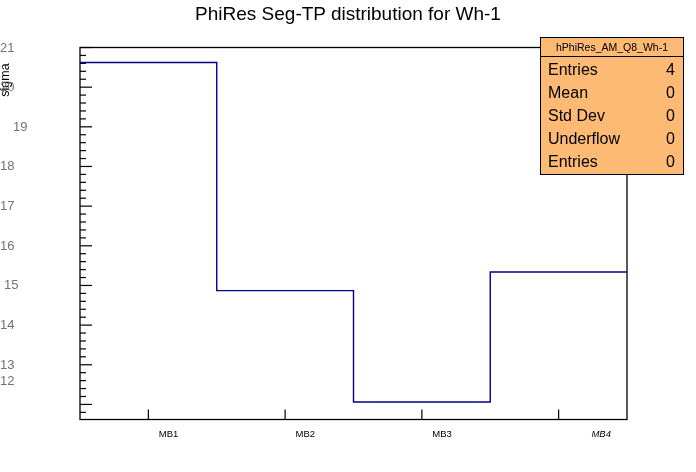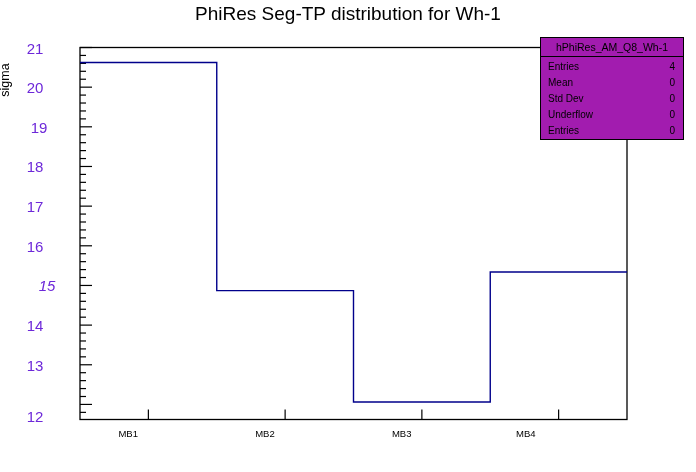--- a/index.html
+++ b/index.html
@@ -46,60 +46,60 @@
     white-space: nowrap;
   }
   #plot-svg {
     position: absolute;
     left: 0;
     top: 0;
   }
   .ylabel {
     position: absolute;
     right: 0;
-    font-size: 15px;
-    text-align: center;
-    color: #6d28d9;
+    font-size: 13px;
+    text-align: left;
+    color: #737373;
     white-space: nowrap;
     line-height: 1;
   }
   .xlabel {
     position: absolute;
     font-size: 9.5px;
-    text-align: left;
+    text-align: right;
     color: #000000;
     white-space: nowrap;
     line-height: 1;
   }
   
   .stats-box {
     position: absolute;
     left: 540px;
     top: 37px;
     width: 144px;
     border: 1px solid #000000;
-    background: #a21caf;
+    background: #fdba74;
     box-sizing: border-box;
   }
   .stats-title {
     font-size: 10.5px;
     text-align: center;
     padding: 3px 2px 3px 2px;
     border-bottom: 1px solid #000000;
     white-space: nowrap;
     color: #000000;
   }
   .stats-rows {
     padding: 1px 0 1px 0;
   }
   .stats-row {
     display: flex;
     justify-content: space-between;
     align-items: baseline;
-    font-size: 10px;
+    font-size: 16px;
     padding: 2.5px 8px 2.5px 7px;
     color: #000000;
     white-space: nowrap;
   }
   .stats-row .k { text-align: left; }
   .stats-row .v { text-align: right; }
 </style>
 </head>
 <body>
 
@@ -165,36 +165,36 @@
         <line x1="285.125" y1="419.5" x2="285.125" y2="409.5" stroke="#000000" stroke-width="1.2"></line>
         <line x1="421.875" y1="419.5" x2="421.875" y2="409.5" stroke="#000000" stroke-width="1.2"></line>
         <line x1="558.625" y1="419.5" x2="558.625" y2="409.5" stroke="#000000" stroke-width="1.2"></line>
       </g>
     <g id="hist-group">
         <path d="M 80 62.57036247334753 L 216.75 62.57036247334753 L 216.75 290.6087420042644 L 353.5 290.6087420042644 L 353.5 402.05010660980804 L 490.25 402.05010660980804 L 490.25 271.9690831556503 L 627 271.9690831556503 " fill="none" stroke="#00008b" stroke-width="1.4"></path>
       </g>
   </svg>
 
   <div id="ylabels">
-      <div class="ylabel" style="top: 409px; width: 70px; left: 0px; padding-right: 9px;">12</div>
+      <div class="ylabel" style="top: 374px; width: 70px; left: 0px; padding-right: 9px;">12</div>
       <div class="ylabel" style="top: 357.771px; width: 70px; left: 0px; padding-right: 6px;">13</div>
       <div class="ylabel" style="top: 318.112px; width: 70px; left: 0px; padding-right: 20px;">14</div>
-      <div class="ylabel" style="top: 278.453px; width: 70px; left: 12px; padding-right: 2px; font-style: italic;">15</div>
+      <div class="ylabel" style="top: 278.453px; width: 70px; left: 4px; padding-right: 2px;">15</div>
       <div class="ylabel" style="top: 238.794px; width: 70px; left: 0px; padding-right: 26px;">16</div>
       <div class="ylabel" style="top: 199.135px; width: 70px; left: 0px; padding-right: 22px;">17</div>
       <div class="ylabel" style="top: 159.477px; width: 70px; left: 0px; padding-right: 9px;">18</div>
-      <div class="ylabel" style="top: 119.818px; width: 70px; left: 4px; padding-right: 9px;">19</div>
+      <div class="ylabel" style="top: 119.818px; width: 70px; left: 13px; padding-right: 9px;">19</div>
       <div class="ylabel" style="top: 80.1588px; width: 70px; left: 0px; padding-right: 1px;">20</div>
       <div class="ylabel" style="top: 40.5px; width: 70px; left: 0px; padding-right: 9px;">21</div>
     </div>
   <div id="xlabels">
       <div class="xlabel" style="left: 118.375px; width: 60px; top: 428.5px;">MB1</div>
       <div class="xlabel" style="left: 255.125px; width: 60px; top: 428.5px;">MB2</div>
       <div class="xlabel" style="left: 391.875px; width: 60px; top: 428.5px;">MB3</div>
-      <div class="xlabel" style="left: 516px; width: 60px; top: 428.5px;">MB4</div>
+      <div class="xlabel" style="left: 551px; width: 60px; top: 428.5px; font-style: italic;">MB4</div>
     </div>
 
   <div class="stats-box">
     <div class="stats-title">hPhiRes_AM_Q8_Wh-1</div>
     <div class="stats-rows" id="stats-rows">
         <div class="stats-row">
           <span class="k">Entries</span>
           <span class="v">4</span>
         </div>
         <div class="stats-row">

